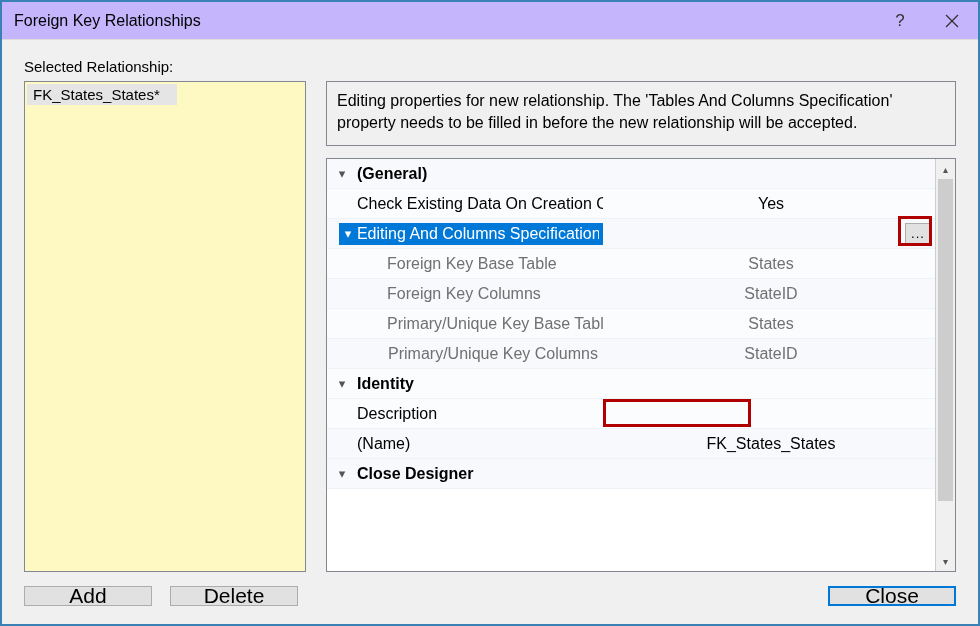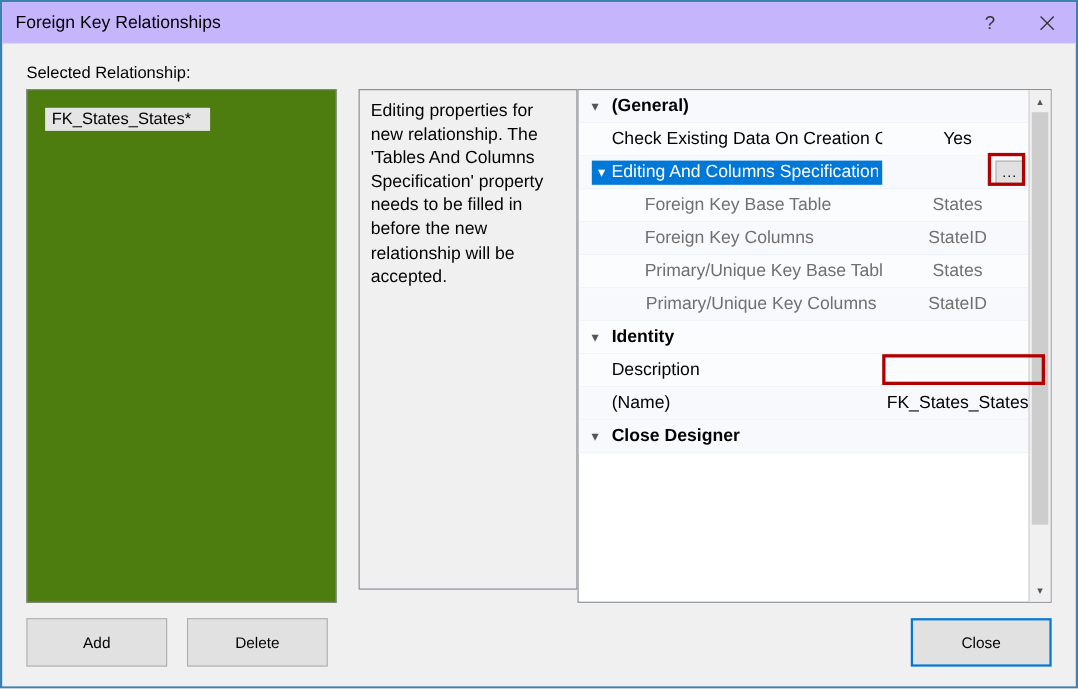--- a/index.html
+++ b/index.html
@@ -61,35 +61,36 @@
     gap: 20px;
     min-height: 0;
   }
   .left-col {
     width: 282px;
     display: flex;
     flex-direction: column;
   }
   .listbox {
     flex: 1;
-    background: #4d7c0f;
+    background: #fef9c3;
     border: 1px solid #828790;
-    padding: 16px;
+    padding: 2px;
     overflow: hidden;
   }
   .list-item {
     padding: 2px 6px;
     background: #e5e5e5;
     font-size: 15px;
     display: inline-block;
     min-width: 150px;
   }
   .right-col {
     flex: 1;
     display: flex;
+    flex-direction: column;
     min-width: 0;
   }
   .desc-box {
     border: 1px solid #828790;
     padding: 8px 10px 12px 10px;
     font-size: 16px;
     color: #000;
     line-height: 1.35;
     margin-bottom: 12px;
   }
@@ -200,24 +201,24 @@
     position: absolute;
     pointer-events: none;
   }
   .button-row {
     display: flex;
     margin-top: 14px;
     gap: 18px;
   }
   .btn {
     width: 128px;
-    height: 44px;
+    height: 20px;
     background: #e1e1e1;
     border: 1px solid #adadad;
-    font-size: 14px;
+    font-size: 21px;
     font-family: inherit;
     cursor: pointer;
     display: flex;
     align-items: center;
     justify-content: center;
   }
   .btn.primary {
     border: 2px solid #0078d7;
   }
   .spacer { flex: 1; }

